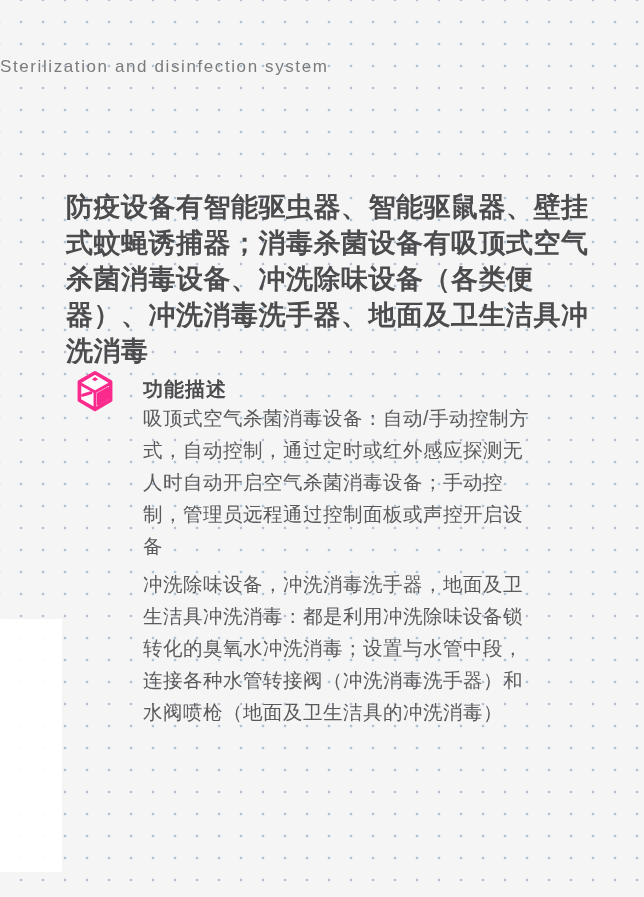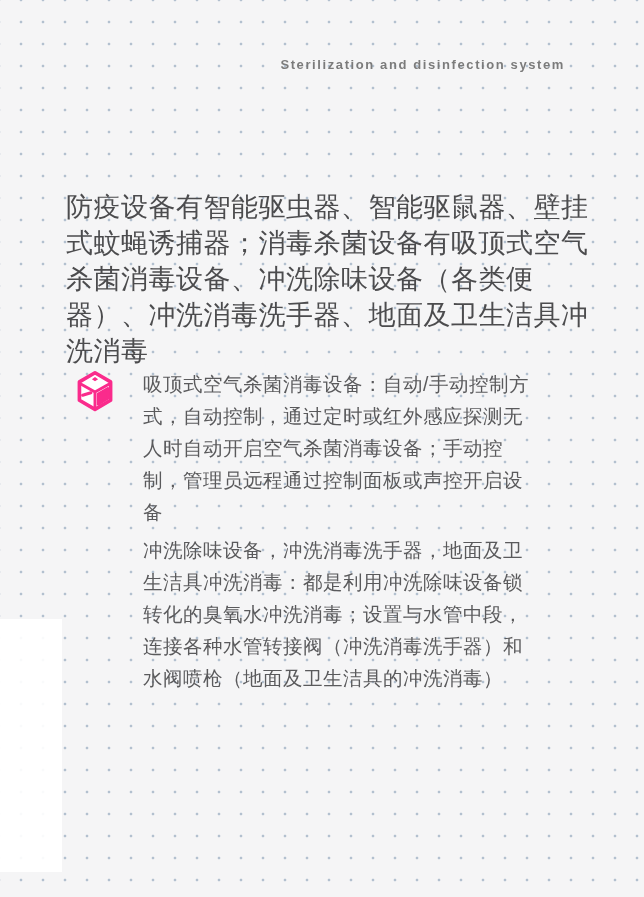--- a/index.html
+++ b/index.html
@@ -25,34 +25,32 @@
     top: 619px;
     width: 62px;
     height: 253px;
     background: rgba(255,255,255,0.92);
   }
   .header-subtitle {
     position: absolute;
     top: 57px;
     left: 0;
     right: 79px;
-    text-align: right;
-    font-size: 13px;
+    font-size: 17px;
     letter-spacing: 1.6px;
     color: #7b7b7b;
-    font-weight: bold;
   }
   .page-title {
     position: absolute;
     left: 66px;
     top: 189px;
     width: 525px;
     margin: 0;
     font-size: 27px;
-    font-weight: normal;
+    font-weight: bold;
     line-height: 36px;
     color: #4c4c4e;
     white-space: pre-line;
     letter-spacing: 0.5px;
   }
   .feature-row {
     position: absolute;
     left: 73px;
     top: 368px;
     width: 520px;
@@ -111,20 +109,21 @@
 
         <path d="M9 15.5 L24 24 M39 15.5 L24 24 M24 24 L24 41.5" fill="none" stroke="#fa2b8c" stroke-width="3.2" stroke-linecap="round"></path>
 
         <path d="M27.5 26 L38 20 L38 31 L27.5 37.5 Z" fill="#fa2b8c" stroke="#fa2b8c" stroke-width="3" stroke-linejoin="round"></path>
 
         <path d="M10.5 27.5 L19.5 24.8" fill="none" stroke="#fa2b8c" stroke-width="3.4" stroke-linecap="round"></path>
       </svg>
     </div>
 
     <div class="feature-col">
+      <div class="feature-heading">功能描述</div>
       <p class="feature-body">吸顶式空气杀菌消毒设备：自动/手动控制方
 式，自动控制，通过定时或红外感应探测无
 人时自动开启空气杀菌消毒设备；手动控
 制，管理员远程通过控制面板或声控开启设
 备</p>
       <p class="feature-body first">冲洗除味设备，冲洗消毒洗手器，地面及卫
 生洁具冲洗消毒：都是利用冲洗除味设备锁
 转化的臭氧水冲洗消毒；设置与水管中段，
 连接各种水管转接阀（冲洗消毒洗手器）和
 水阀喷枪（地面及卫生洁具的冲洗消毒）</p>

